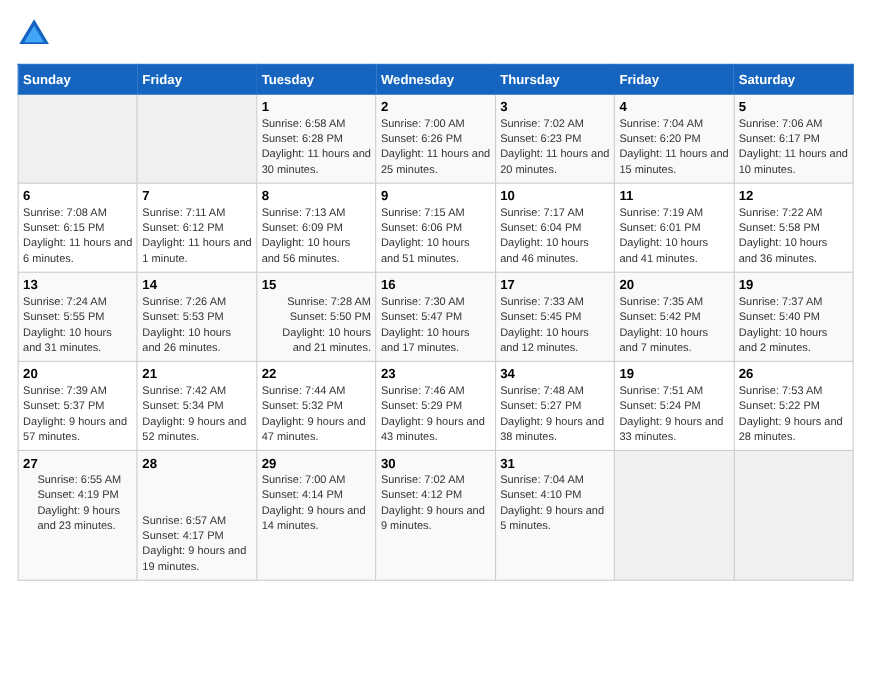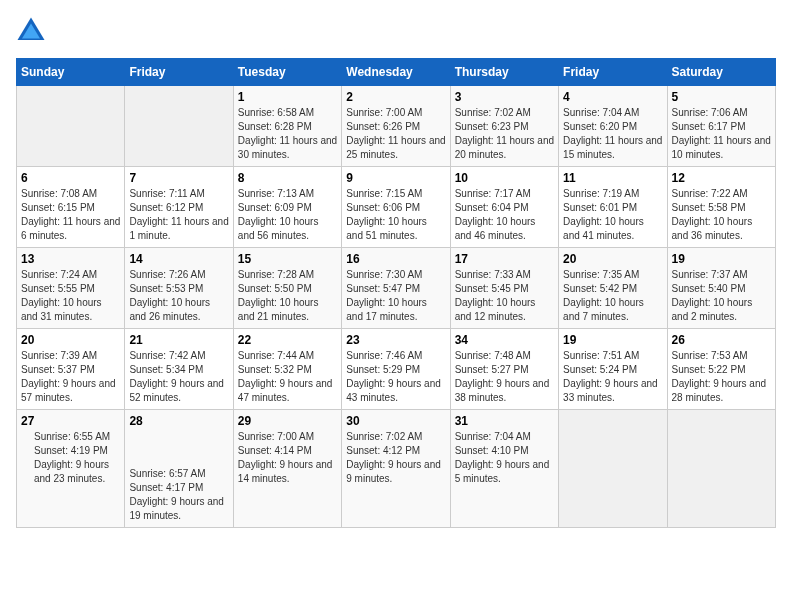--- a/index.html
+++ b/index.html
@@ -213,21 +213,21 @@
 Daylight: 10 hours and 31 minutes.</div>
         </td>
         <td>
           <span class="day-num">14</span>
           <div class="day-info" style="white-space: pre-line;">Sunrise: 7:26 AM
 Sunset: 5:53 PM
 Daylight: 10 hours and 26 minutes.</div>
         </td>
         <td>
           <span class="day-num">15</span>
-          <div class="day-info" style="white-space: pre-line;">Sunrise: 7:28 AM
+          <div class="day-info" style="white-space: pre-line; text-align: right;">Sunrise: 7:28 AM
 Sunset: 5:50 PM
 Daylight: 10 hours and 21 minutes.</div>
         </td>
         <td>
           <span class="day-num">16</span>
           <div class="day-info" style="white-space: pre-line;">Sunrise: 7:30 AM
 Sunset: 5:47 PM
 Daylight: 10 hours and 17 minutes.</div>
         </td>
         <td>

